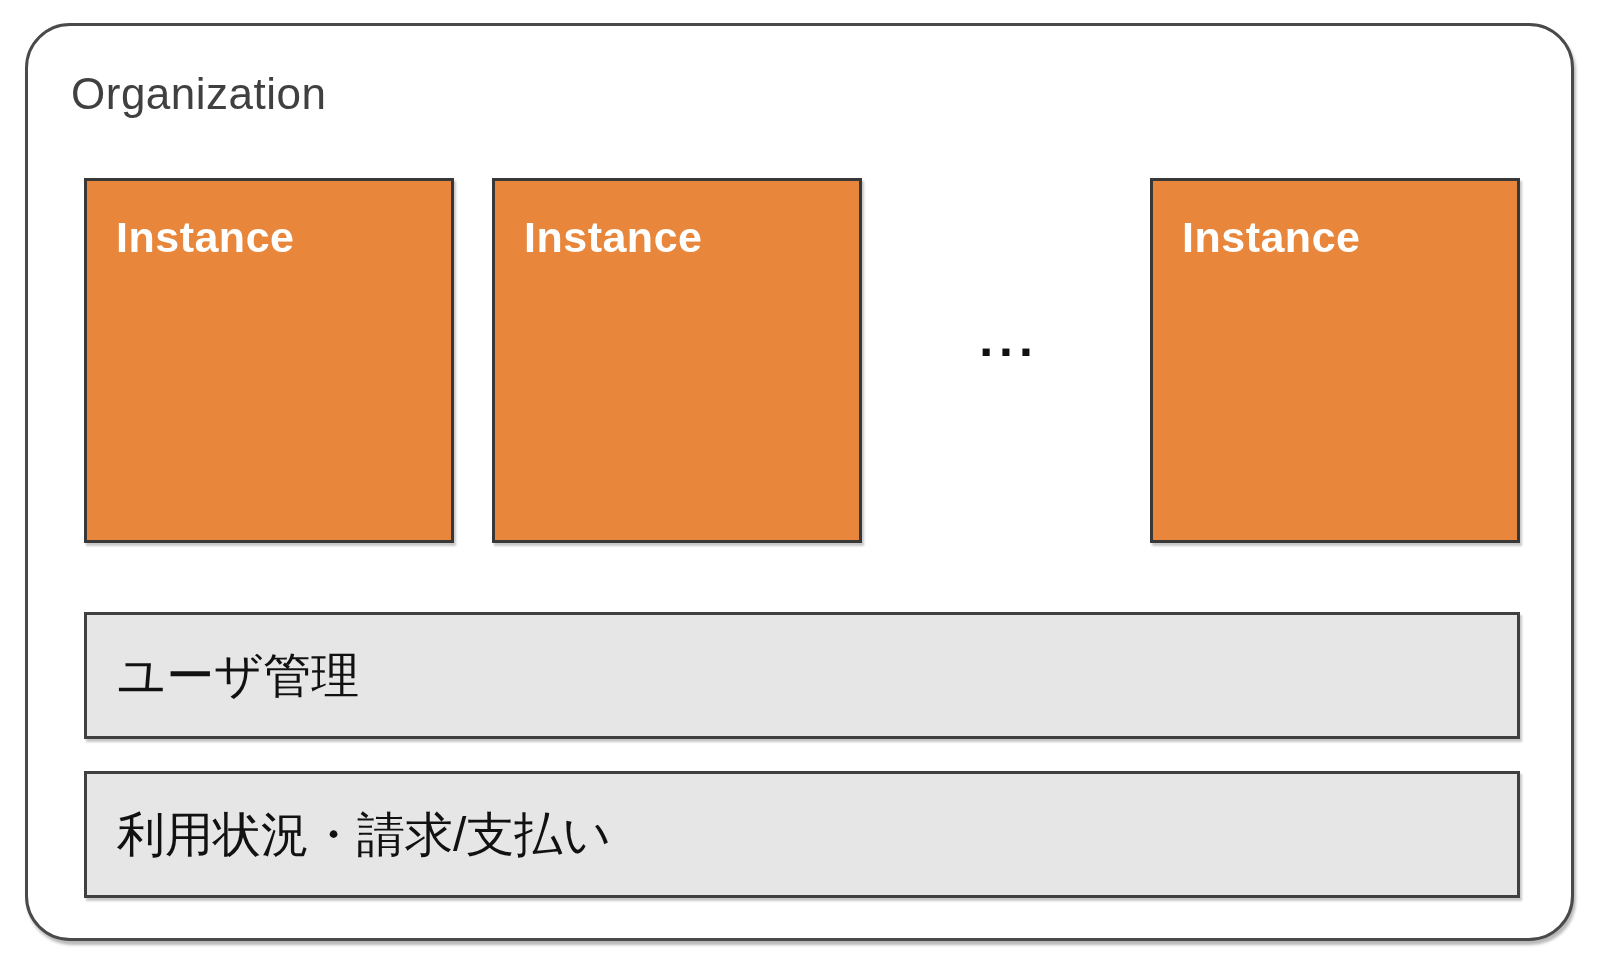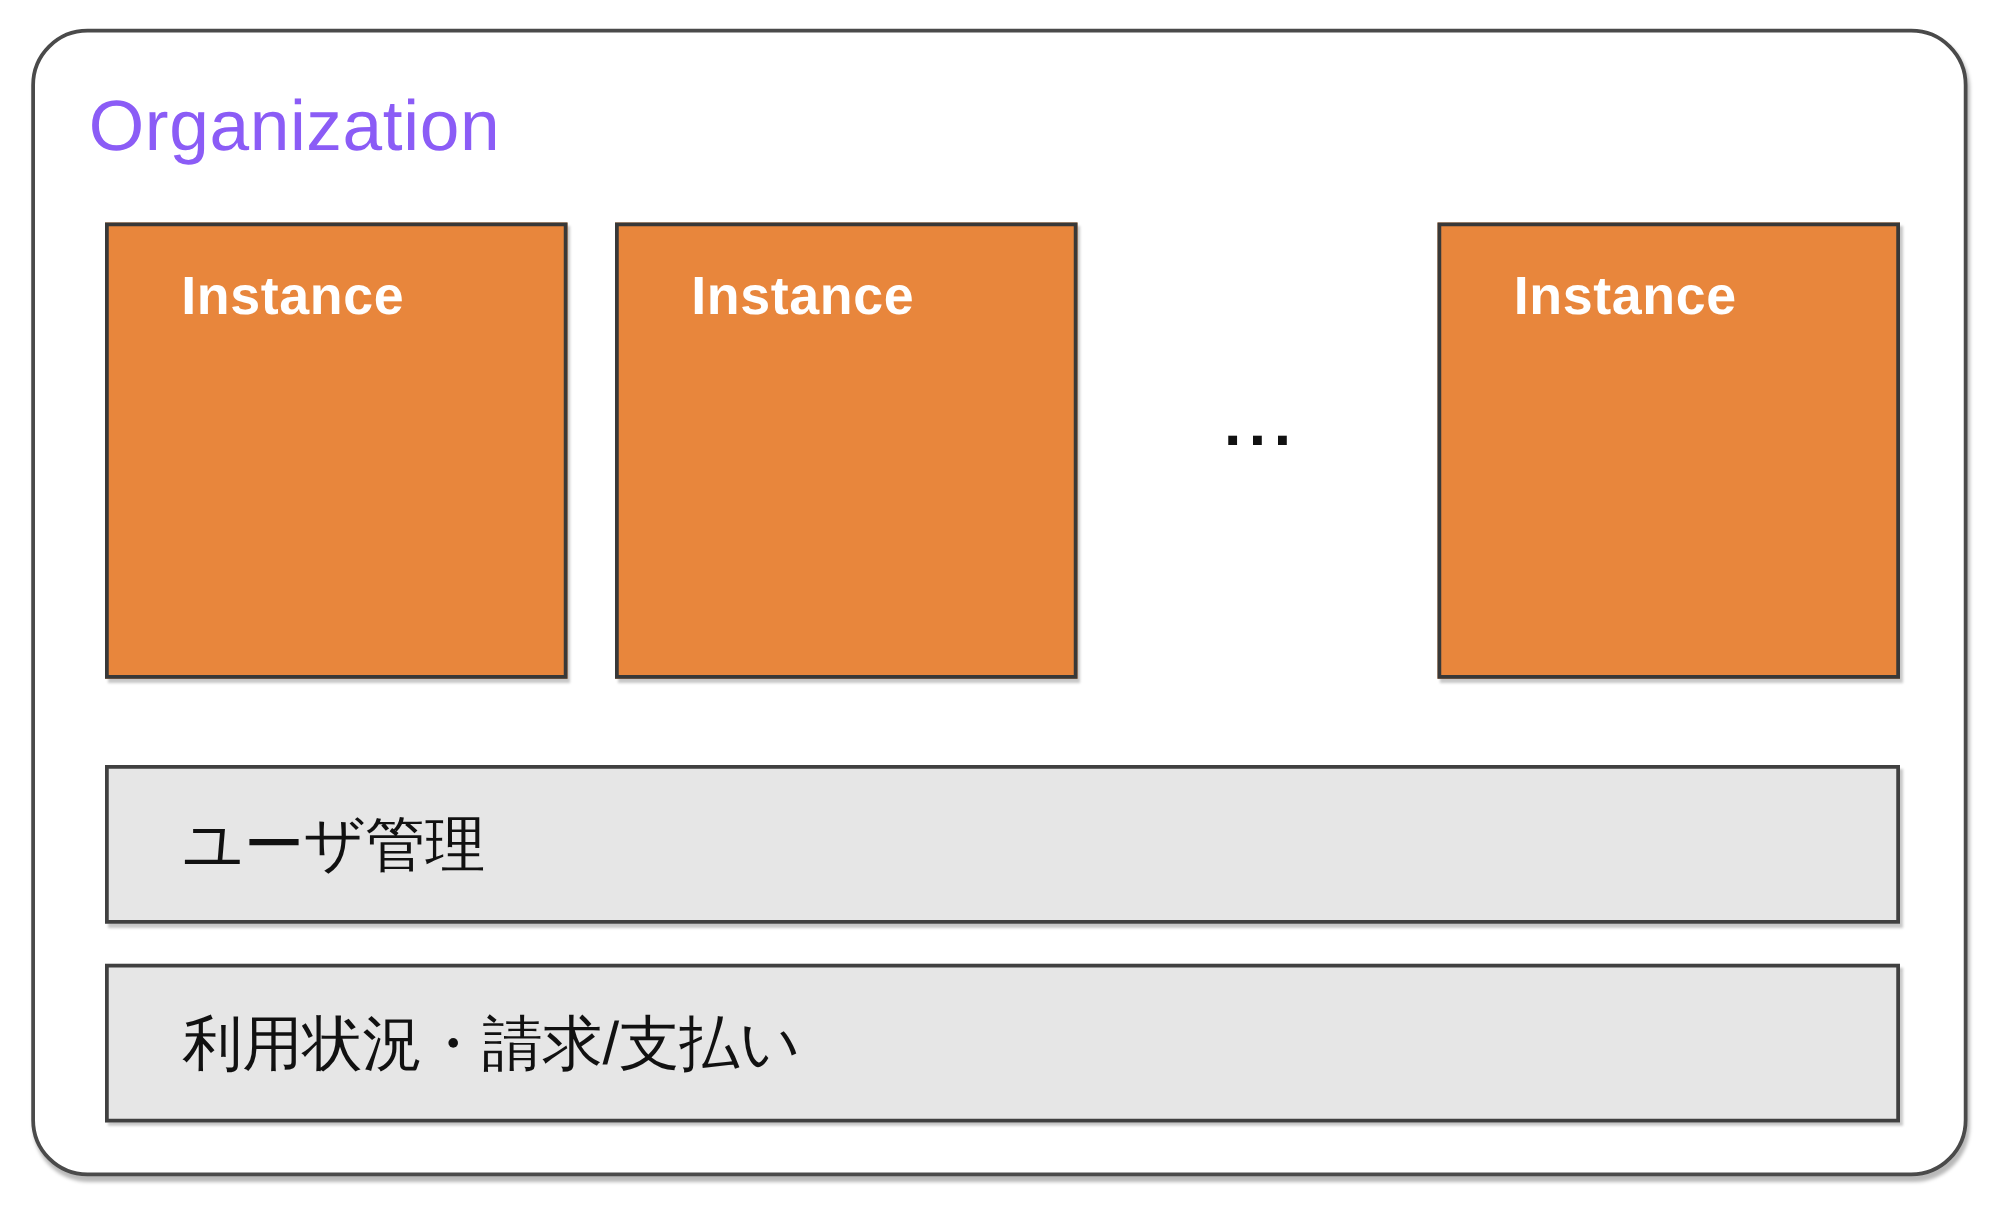--- a/index.html
+++ b/index.html
@@ -24,23 +24,23 @@
     box-sizing: border-box;
     border: 3px solid #4a4a4a;
     border-radius: 45px;
     background: #ffffff;
     box-shadow: 2px 4px 3px rgba(0,0,0,0.28);
   }
   .org-title {
     position: absolute;
     left: 43px;
     top: 44px;
-    font-size: 57px;
+    font-size: 44px;
     line-height: 1.1;
-    color: #8b5cf6;
+    color: #404040;
     letter-spacing: 0.5px;
     white-space: nowrap;
   }
   .instance-box {
     position: absolute;
     top: 152px;
     width: 370px;
     height: 365px;
     box-sizing: border-box;
     background: #e8863c;
@@ -49,21 +49,20 @@
   }
   .instance-box .instance-label {
     position: absolute;
     left: 29px;
     top: 32px;
     font-size: 43px;
     font-weight: bold;
     color: #ffffff;
     letter-spacing: 0.5px;
     white-space: nowrap;
-    margin-left: 29px;
   }
   .box-1 { left: 56px; }
   .box-2 { left: 464px; }
   .box-3 { left: 1122px; }
   .more-ellipsis {
     position: absolute;
     left: 886px;
     top: 288px;
     width: 190px;
     height: 60px;
@@ -78,21 +77,20 @@
     position: absolute;
     left: 56px;
     width: 1436px;
     height: 127px;
     box-sizing: border-box;
     background: #e6e6e6;
     border: 3px solid #404040;
     box-shadow: 2px 3px 2px rgba(0,0,0,0.22);
     display: flex;
     align-items: center;
-    padding-left: 29px;
   }
   .bar-1 { top: 586px; }
   .bar-2 { top: 745px; align-items: center; }
   .org-bar .bar-label {
     padding-left: 30px;
     font-size: 48px;
     color: #111111;
     white-space: nowrap;
   }
 </style>

